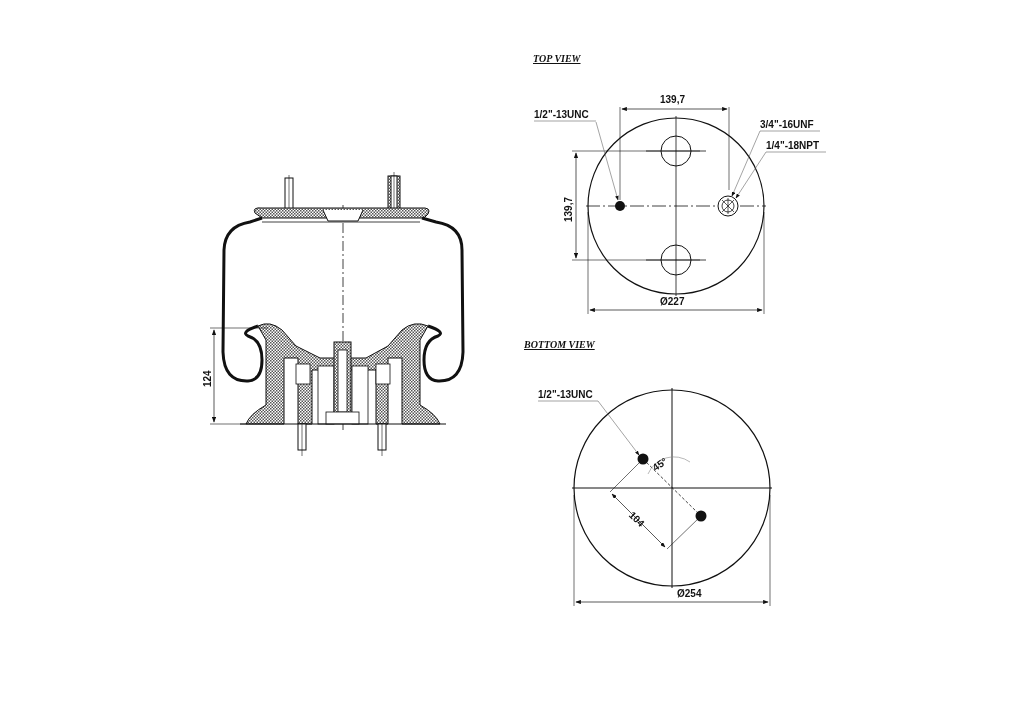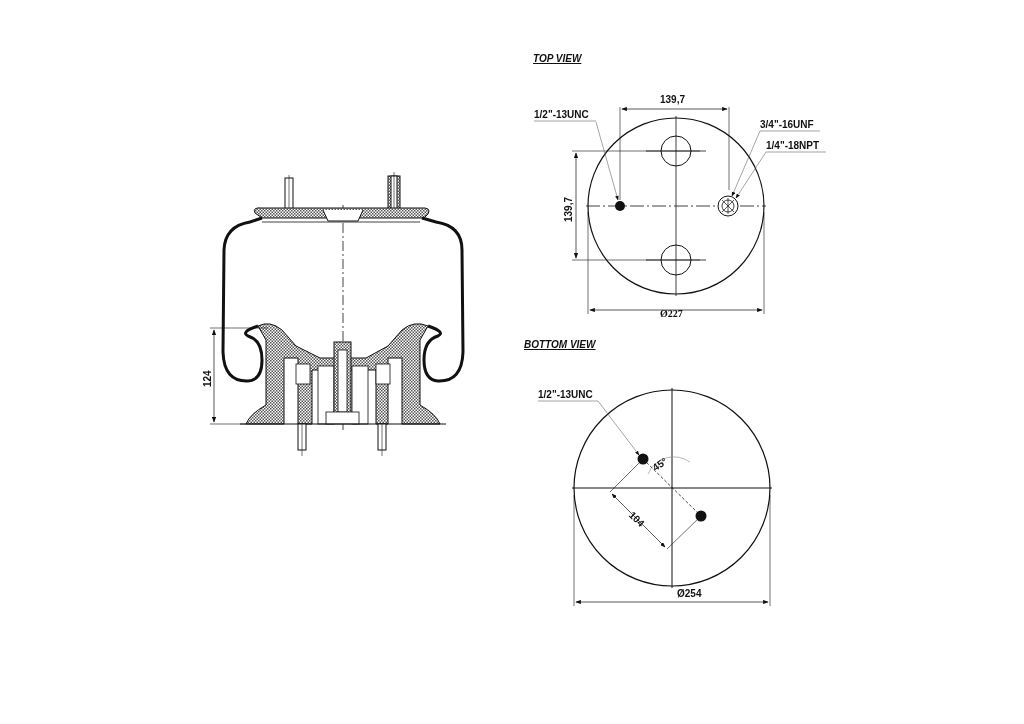--- a/index.html
+++ b/index.html
@@ -1,19 +1,19 @@
 <!DOCTYPE html>
 <html><head>
 <meta charset="utf-8">
 <style>
   html,body{margin:0;padding:0;background:#ffffff;}
   body{width:1024px;height:724px;position:relative;overflow:hidden;font-family:"Liberation Sans",sans-serif;}
   svg{position:absolute;left:0;top:0;}
   .lbl{position:absolute;font-family:"Liberation Sans",sans-serif;font-weight:bold;font-size:10px;color:#111;white-space:nowrap;line-height:1;}
-  .title{font-style:italic;text-decoration:underline;font-size:10px;}
+  .title{font-style:italic;text-decoration:underline;font-size:10px;font-family:Liberation Serif, serif;}
   .rot{transform-origin:left top;}
 </style>
 </head>
 <body>
 
 <svg width="1024" height="724" viewBox="0 0 1024 724">
   <defs>
     <pattern id="hatch" width="3" height="3" patternUnits="userSpaceOnUse">
       <rect width="3" height="3" fill="#fff"></rect>
       <rect width="1.5" height="1.5" fill="#555"></rect>
@@ -132,21 +132,21 @@
     <line x1="538" y1="401" x2="598" y2="401" stroke-width="0.6" stroke="#666"></line>
     <line x1="598" y1="401" x2="639" y2="455" stroke-width="0.6" stroke="#666" marker-end="url(#arr)"></line>
   </g>
 </svg>
 
 <div class="lbl rot" style="left:203px;top:387px;transform:rotate(-90deg);">124</div>
 
 <div class="lbl title" style="left:533px;top:54px;">TOP VIEW</div>
 <div class="lbl" style="left:660px;top:95px;">139,7</div>
 <div class="lbl rot" style="left:564px;top:222px;transform:rotate(-90deg);">139,7</div>
-<div class="lbl" style="left:660px;top:309px;font-family:Liberation Serif, serif;">Ø227</div>
+<div class="lbl" style="left:660px;top:297px;">Ø227</div>
 <div class="lbl" style="left:534px;top:110px;">1/2"-13UNC</div>
 <div class="lbl" style="left:760px;top:120px;">3/4"-16UNF</div>
 <div class="lbl" style="left:766px;top:141px;">1/4"-18NPT</div>
 
 <div class="lbl title" style="left:524px;top:340px;">BOTTOM VIEW</div>
 <div class="lbl" style="left:538px;top:390px;">1/2"-13UNC</div>
 <div class="lbl rot" style="left:651px;top:465px;transform:rotate(-35deg);">45°</div>
 <div class="lbl rot" style="left:634px;top:510px;transform:rotate(45deg);">104</div>
 <div class="lbl" style="left:677px;top:589px;">Ø254</div>
 

